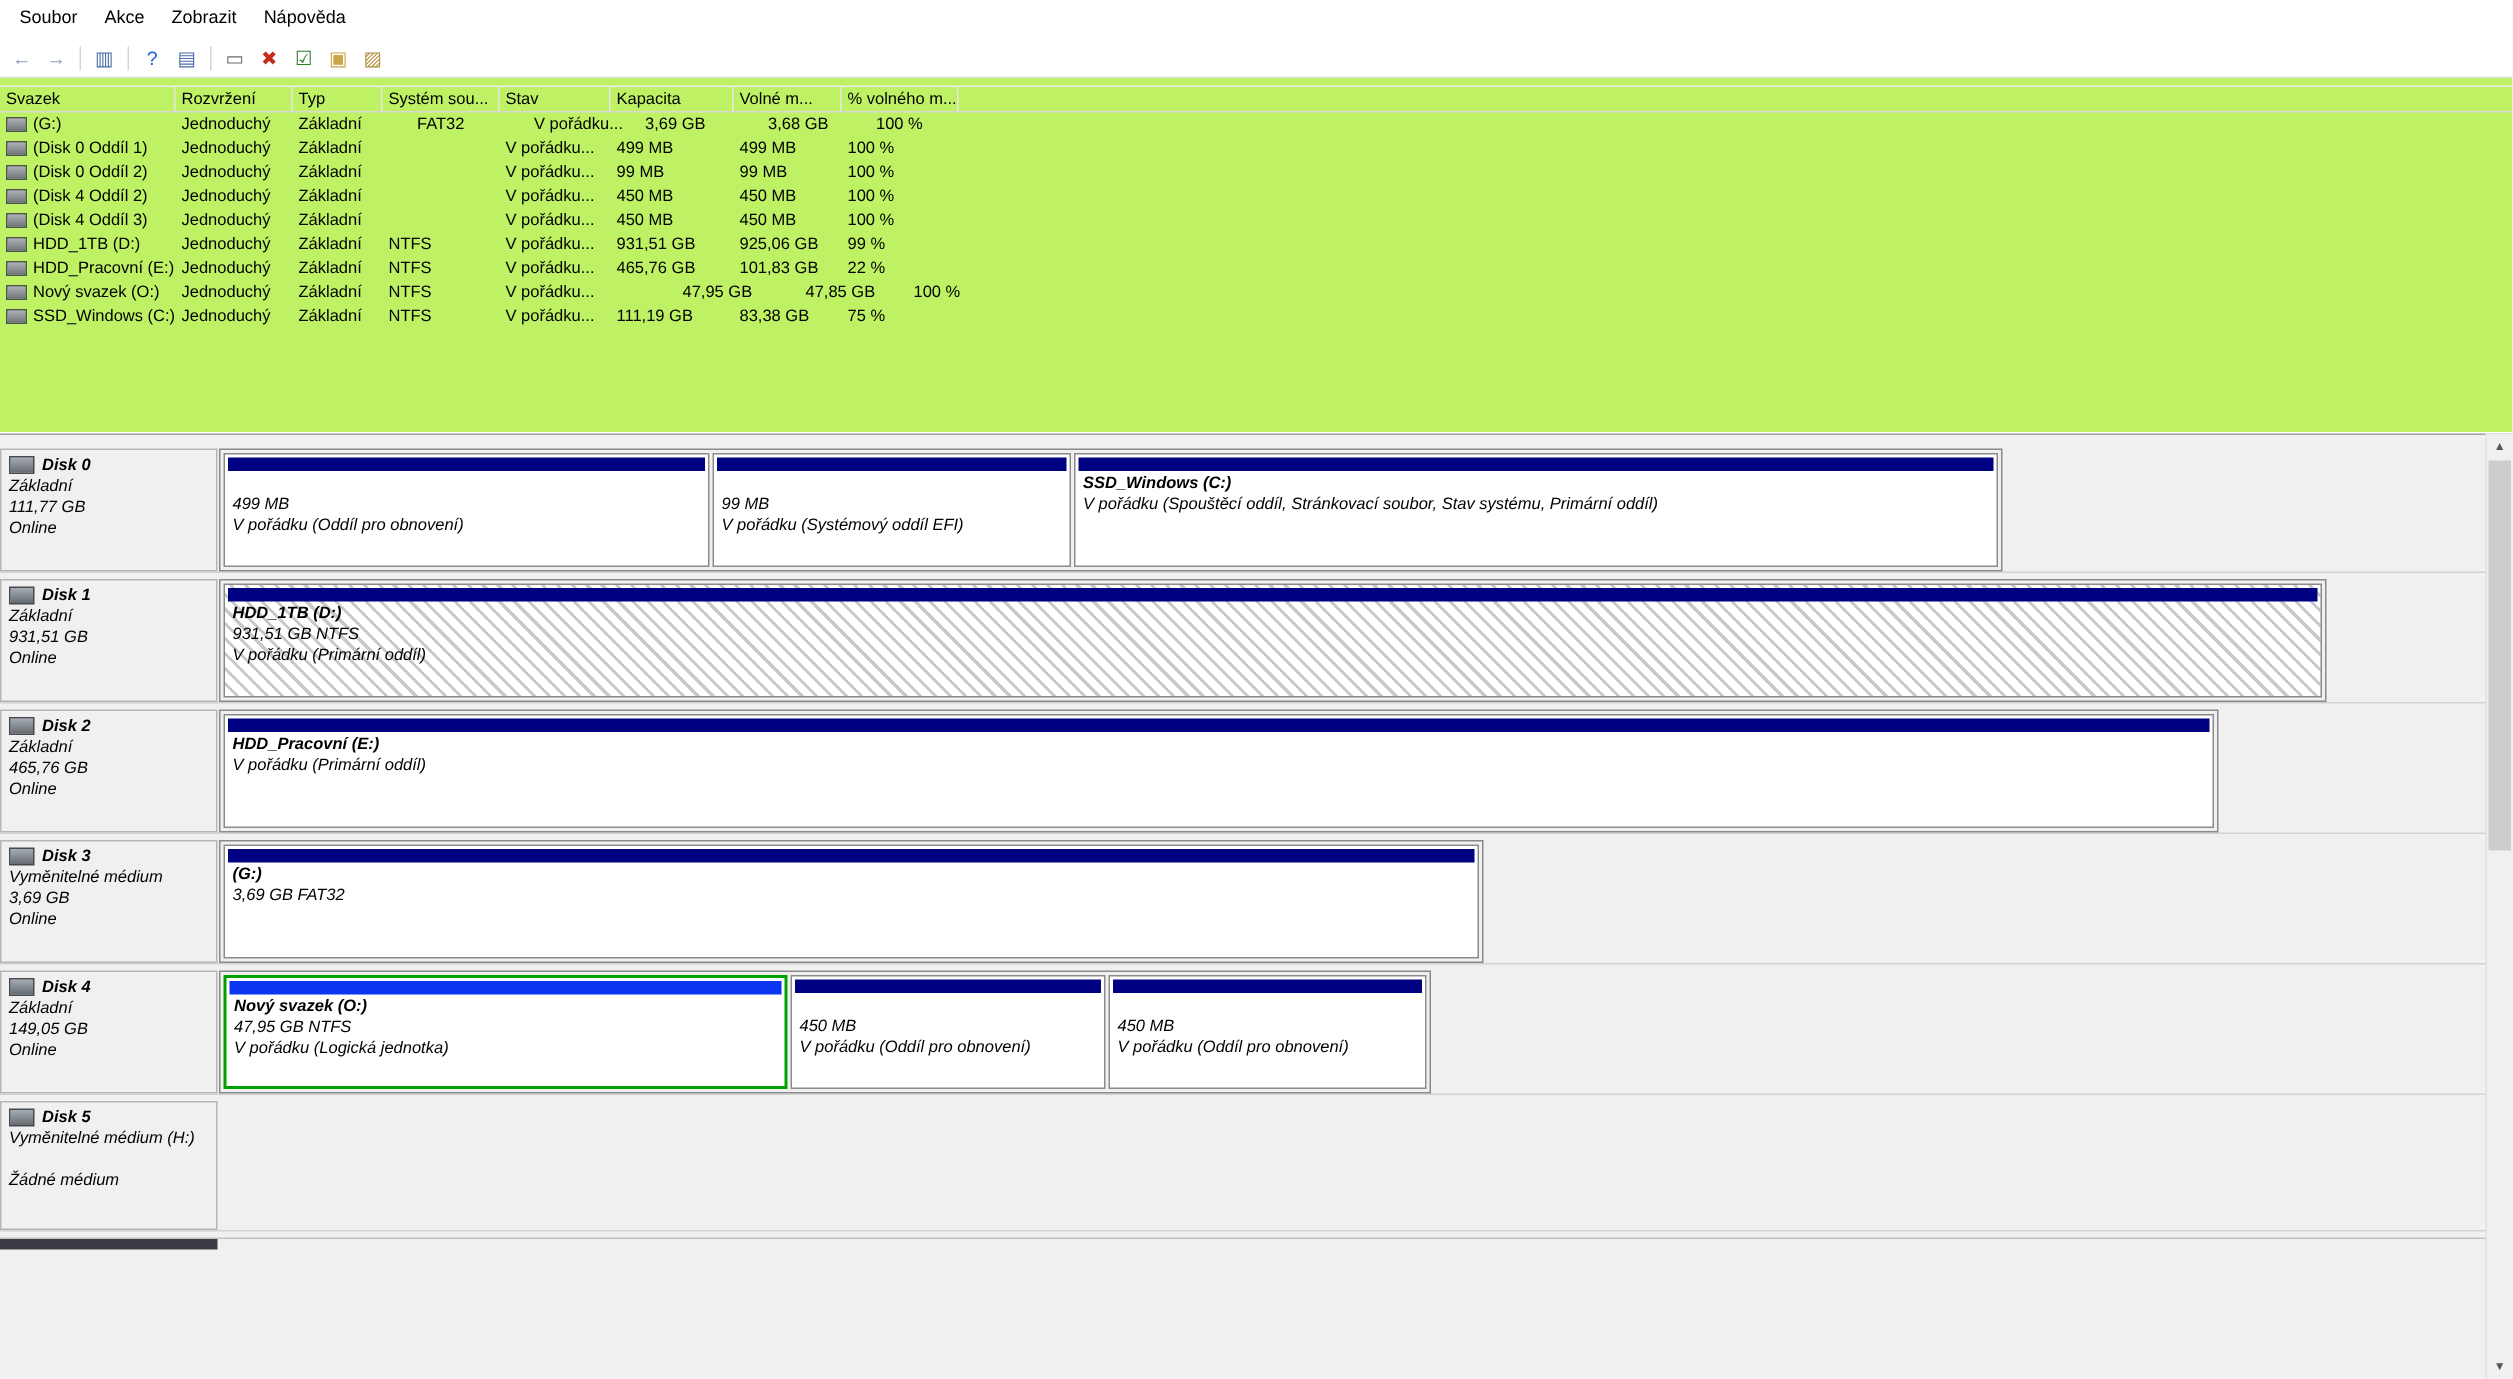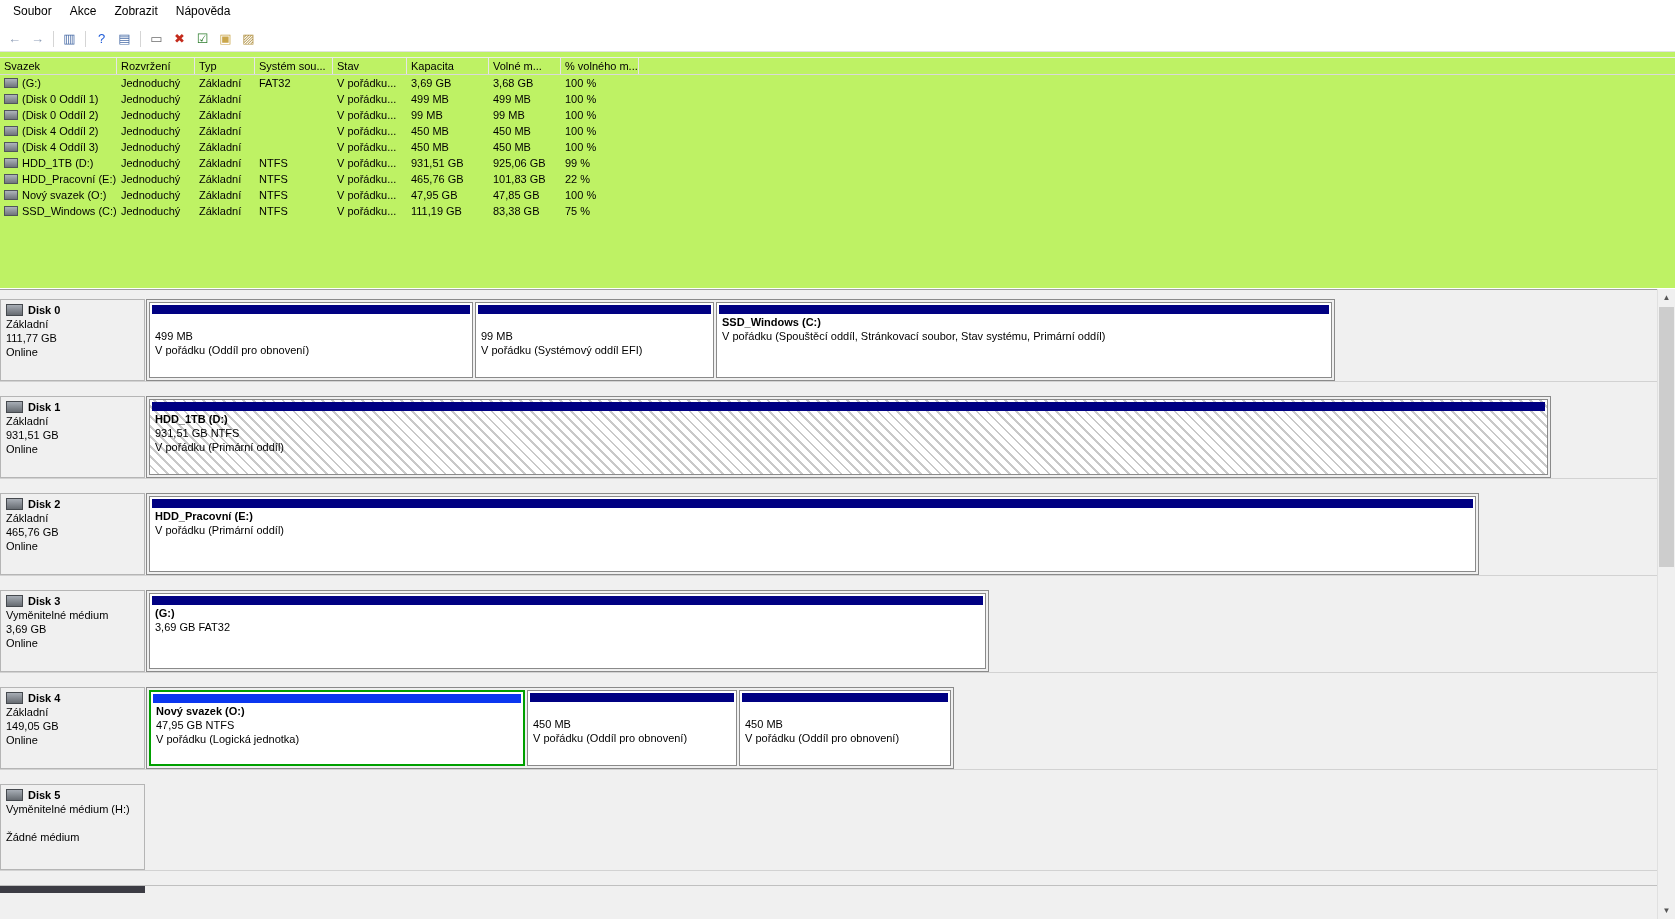--- a/index.html
+++ b/index.html
@@ -16,21 +16,21 @@
   .tb-sep { width:1px; height:16px; background:#d5d5d5; margin:0 4px; }
   
   .top-pane { height:236px; background:#bef264; padding-top:5px; box-sizing:border-box; }
   .vol-header { display:flex; height:18px; border-top:1px solid #ececec; border-bottom:1px solid #d9d9d9; box-sizing:border-box; }
   .vol-hcell { box-sizing:border-box; padding:2px 4px; border-right:1px solid #e6e6e6; white-space:nowrap; overflow:hidden; }
   .vol-row { display:flex; height:16px; align-items:center; }
   .vol-cell { box-sizing:border-box; padding:0 4px; white-space:nowrap; overflow:hidden; display:flex; align-items:center; }
   .vol-icon { width:12px; height:8px; background:linear-gradient(#aeb4bb,#70757b); border:1px solid #50555b; display:inline-block; margin-right:4px; flex:0 0 auto; }
   
   .bottom-pane { position:absolute; left:0; right:0; top:289px; bottom:0; background:#f0f0f0; border-top:1px solid #9f9f9f; padding-top:9px; box-sizing:border-box; overflow:hidden; }
-  .disk-row { display:flex; margin-bottom:14px; height:82px; border-bottom:1px solid #d2d2d2; box-sizing:content-box; }
+  .disk-row { display:flex; margin-bottom:4px; height:82px; border-bottom:1px solid #d2d2d2; box-sizing:content-box;font-style:italic; }
   .disk-row.empty-media { height:86px; }
   .disk-label { width:145px; flex:0 0 145px; box-sizing:border-box; border:1px solid #b5b5b5; background:#f0f0f0; padding:3px 5px; line-height:14px; }
   .disk-name-line { display:flex; align-items:center; font-weight:bold; font-size:11px; }
   .drive-icon { width:15px; height:10px; background:linear-gradient(#a7adb5,#666b71); border:1px solid #45494e; display:inline-block; margin-right:5px; }
   .disk-sub { line-height:14px; min-height:14px; white-space:nowrap; }
   .parts-group { display:flex; gap:2px; padding:2px; border:1px solid #8a8a8a; box-sizing:border-box; height:82px; background:#f0f0f0; margin-left:1px; }
   .part { box-sizing:border-box; border:1px solid #8a8a8a; background:#fff; overflow:hidden; }
   .part.selected { border:2px solid #00A000; }
   .part.hatched { background:repeating-linear-gradient(45deg,#ffffff 0px,#ffffff 5px,#c9c9c9 5px,#c9c9c9 7px); }
   .strip { height:9px; margin:2px 2px 1px 2px; }
@@ -82,21 +82,21 @@
       <div class="vol-hcell" style="width: 78px;">% volného m...</div>
     </div>
   <div>
       <div class="vol-row">
         <div class="vol-cell" style="width: 117px;">
           <span class="vol-icon"></span>
           <span>(G:)</span>
         </div>
         <div class="vol-cell" style="width: 78px;">Jednoduchý</div>
         <div class="vol-cell" style="width: 60px;">Základní</div>
-        <div class="vol-cell" style="width: 78px;">FAT32</div>
+        <div class="vol-cell" style="width: 78px; margin-left: 19px;">FAT32</div>
         <div class="vol-cell" style="width: 74px;">V pořádku...</div>
         <div class="vol-cell" style="width: 82px;">3,69 GB</div>
         <div class="vol-cell" style="width: 72px;">3,68 GB</div>
         <div class="vol-cell" style="width: 78px;">100 %</div>
       </div>
       <div class="vol-row">
         <div class="vol-cell" style="width: 117px;">
           <span class="vol-icon"></span>
           <span>(Disk 0 Oddíl 1)</span>
         </div>
@@ -175,21 +175,21 @@
       </div>
       <div class="vol-row">
         <div class="vol-cell" style="width: 117px;">
           <span class="vol-icon"></span>
           <span>Nový svazek (O:)</span>
         </div>
         <div class="vol-cell" style="width: 78px;">Jednoduchý</div>
         <div class="vol-cell" style="width: 60px;">Základní</div>
         <div class="vol-cell" style="width: 78px;">NTFS</div>
         <div class="vol-cell" style="width: 74px;">V pořádku...</div>
-        <div class="vol-cell" style="width: 82px;">47,95 GB</div>
+        <div class="vol-cell" style="width: 82px; margin-left: 44px;">47,95 GB</div>
         <div class="vol-cell" style="width: 72px;">47,85 GB</div>
         <div class="vol-cell" style="width: 78px;">100 %</div>
       </div>
       <div class="vol-row">
         <div class="vol-cell" style="width: 117px;">
           <span class="vol-icon"></span>
           <span>SSD_Windows (C:)</span>
         </div>
         <div class="vol-cell" style="width: 78px;">Jednoduchý</div>
         <div class="vol-cell" style="width: 60px;">Základní</div>

